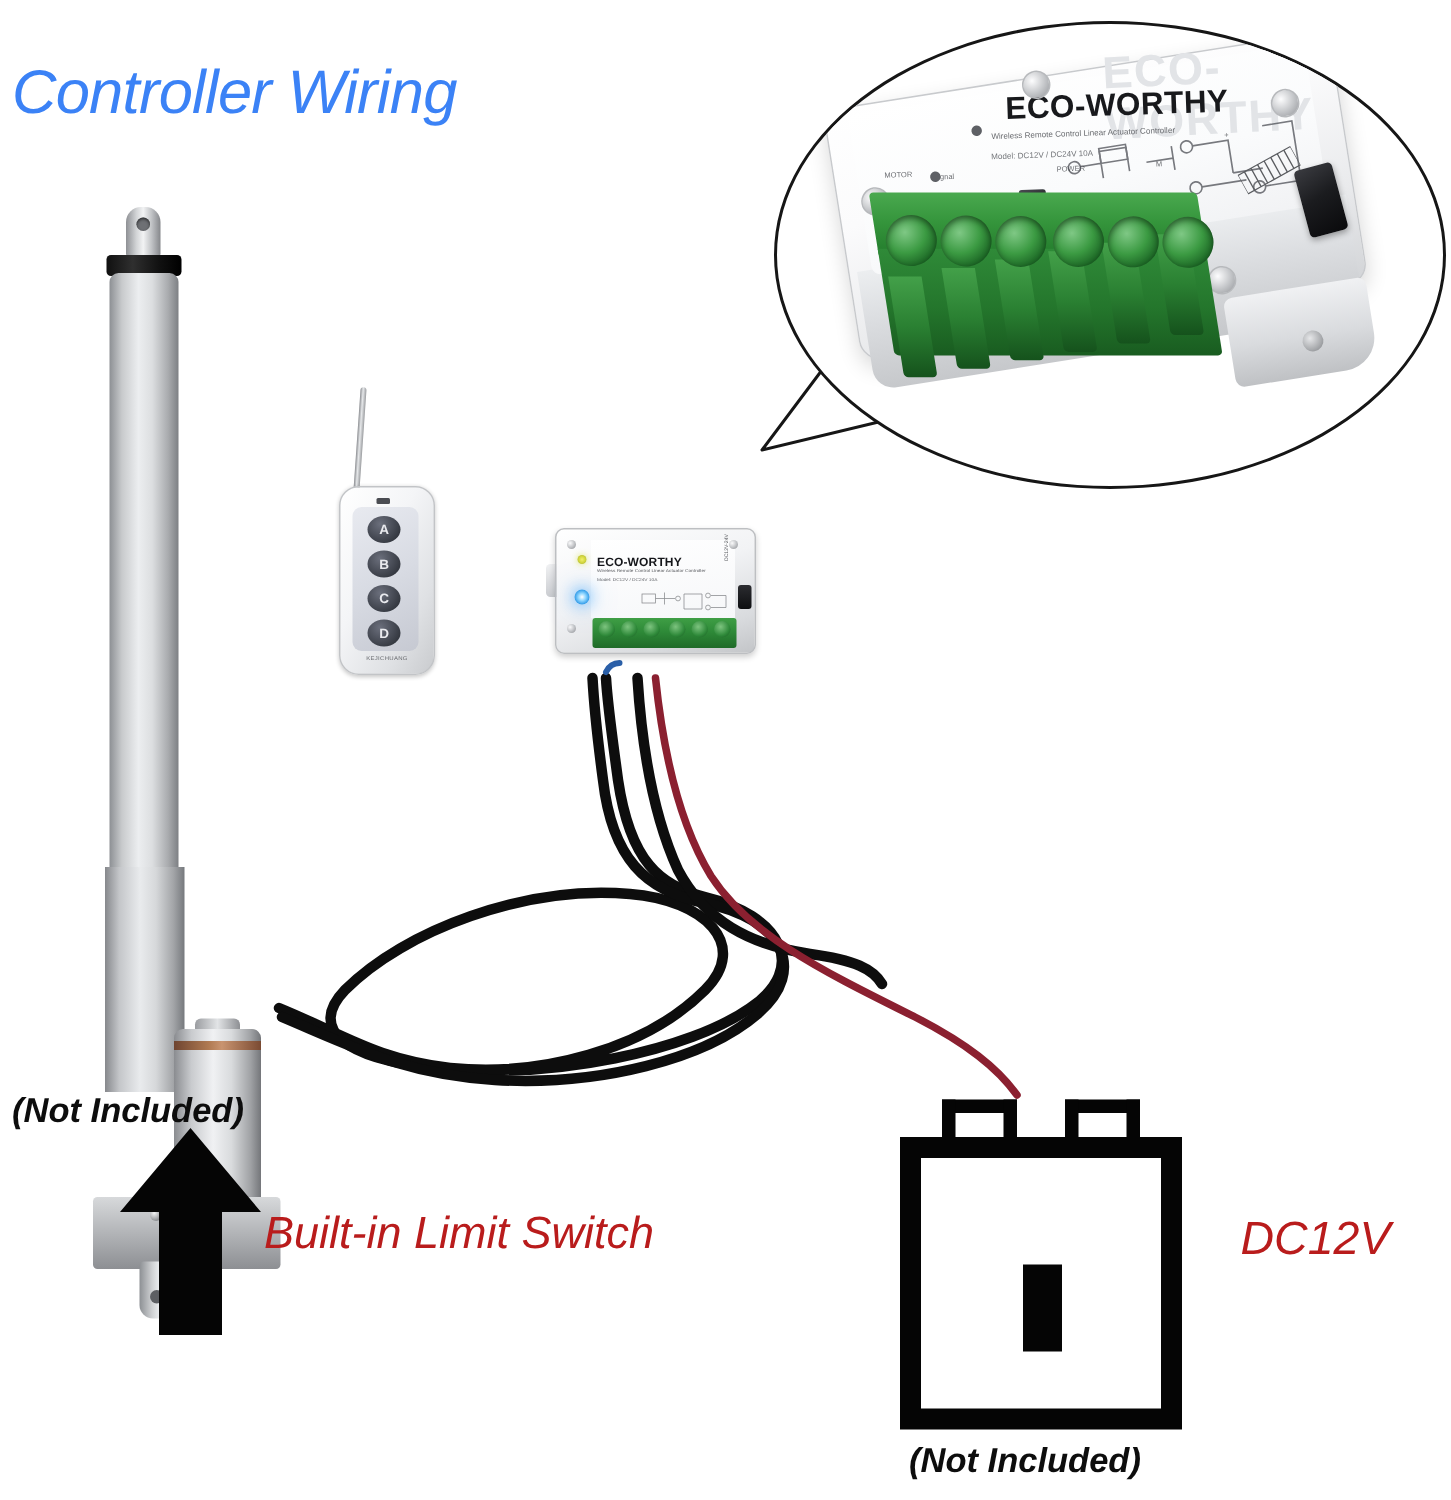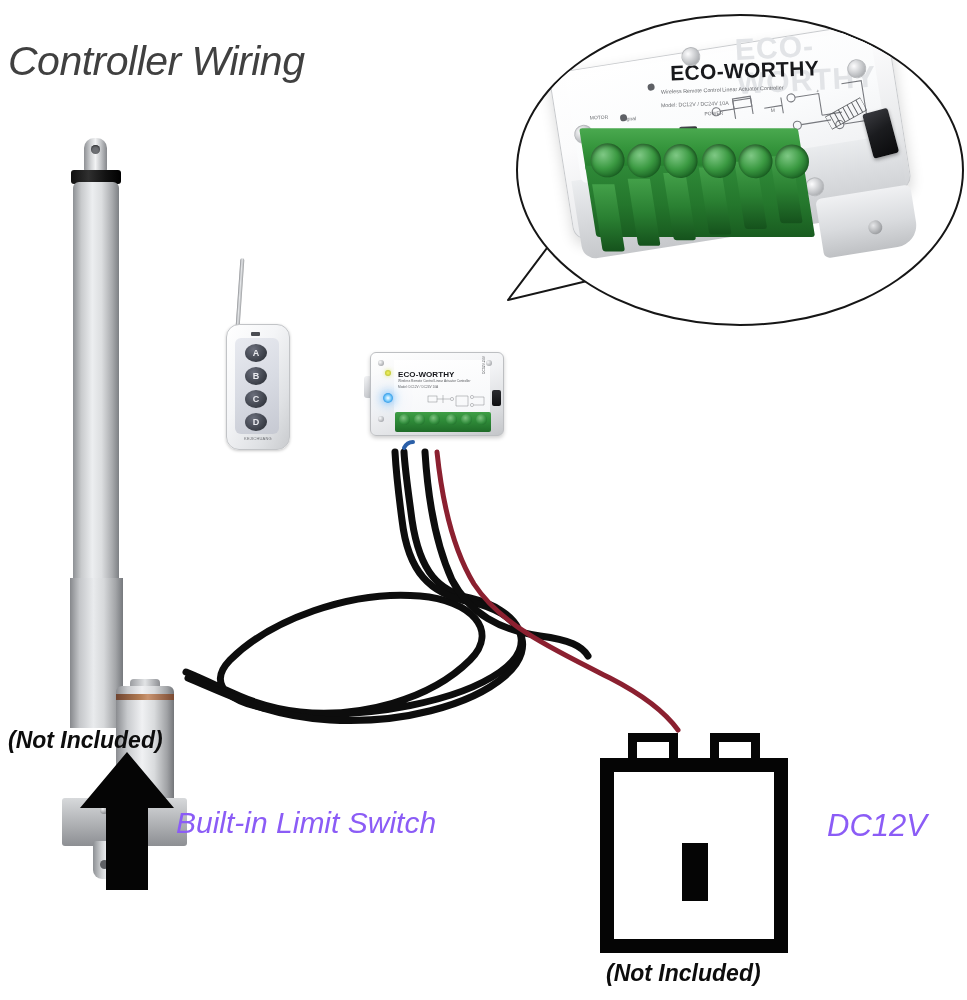--- a/index.html
+++ b/index.html
@@ -20,38 +20,38 @@
   }
 
   
   .title {
     position: absolute;
     left: 8px;
     top: 38px;
     font-size: 41px;
     font-style: italic;
     font-weight: 400;
-    color: #404040;
+    color: #3b82f6;
     letter-spacing: -0.5px;
     white-space: nowrap;
   }
 
   
   .lbl-bold-italic {
     position: absolute;
     font-style: italic;
     font-weight: bold;
     color: #0d0d0d;
     white-space: nowrap;
   }
   .lbl-italic {
     position: absolute;
     font-style: italic;
     font-weight: 400;
-    color: #8b5cf6;
+    color: #b91c1c;
     white-space: nowrap;
   }
 
   
   #actuator {
     position: absolute;
     left: 48px;
     top: 138px;
     width: 170px;
     height: 590px;

